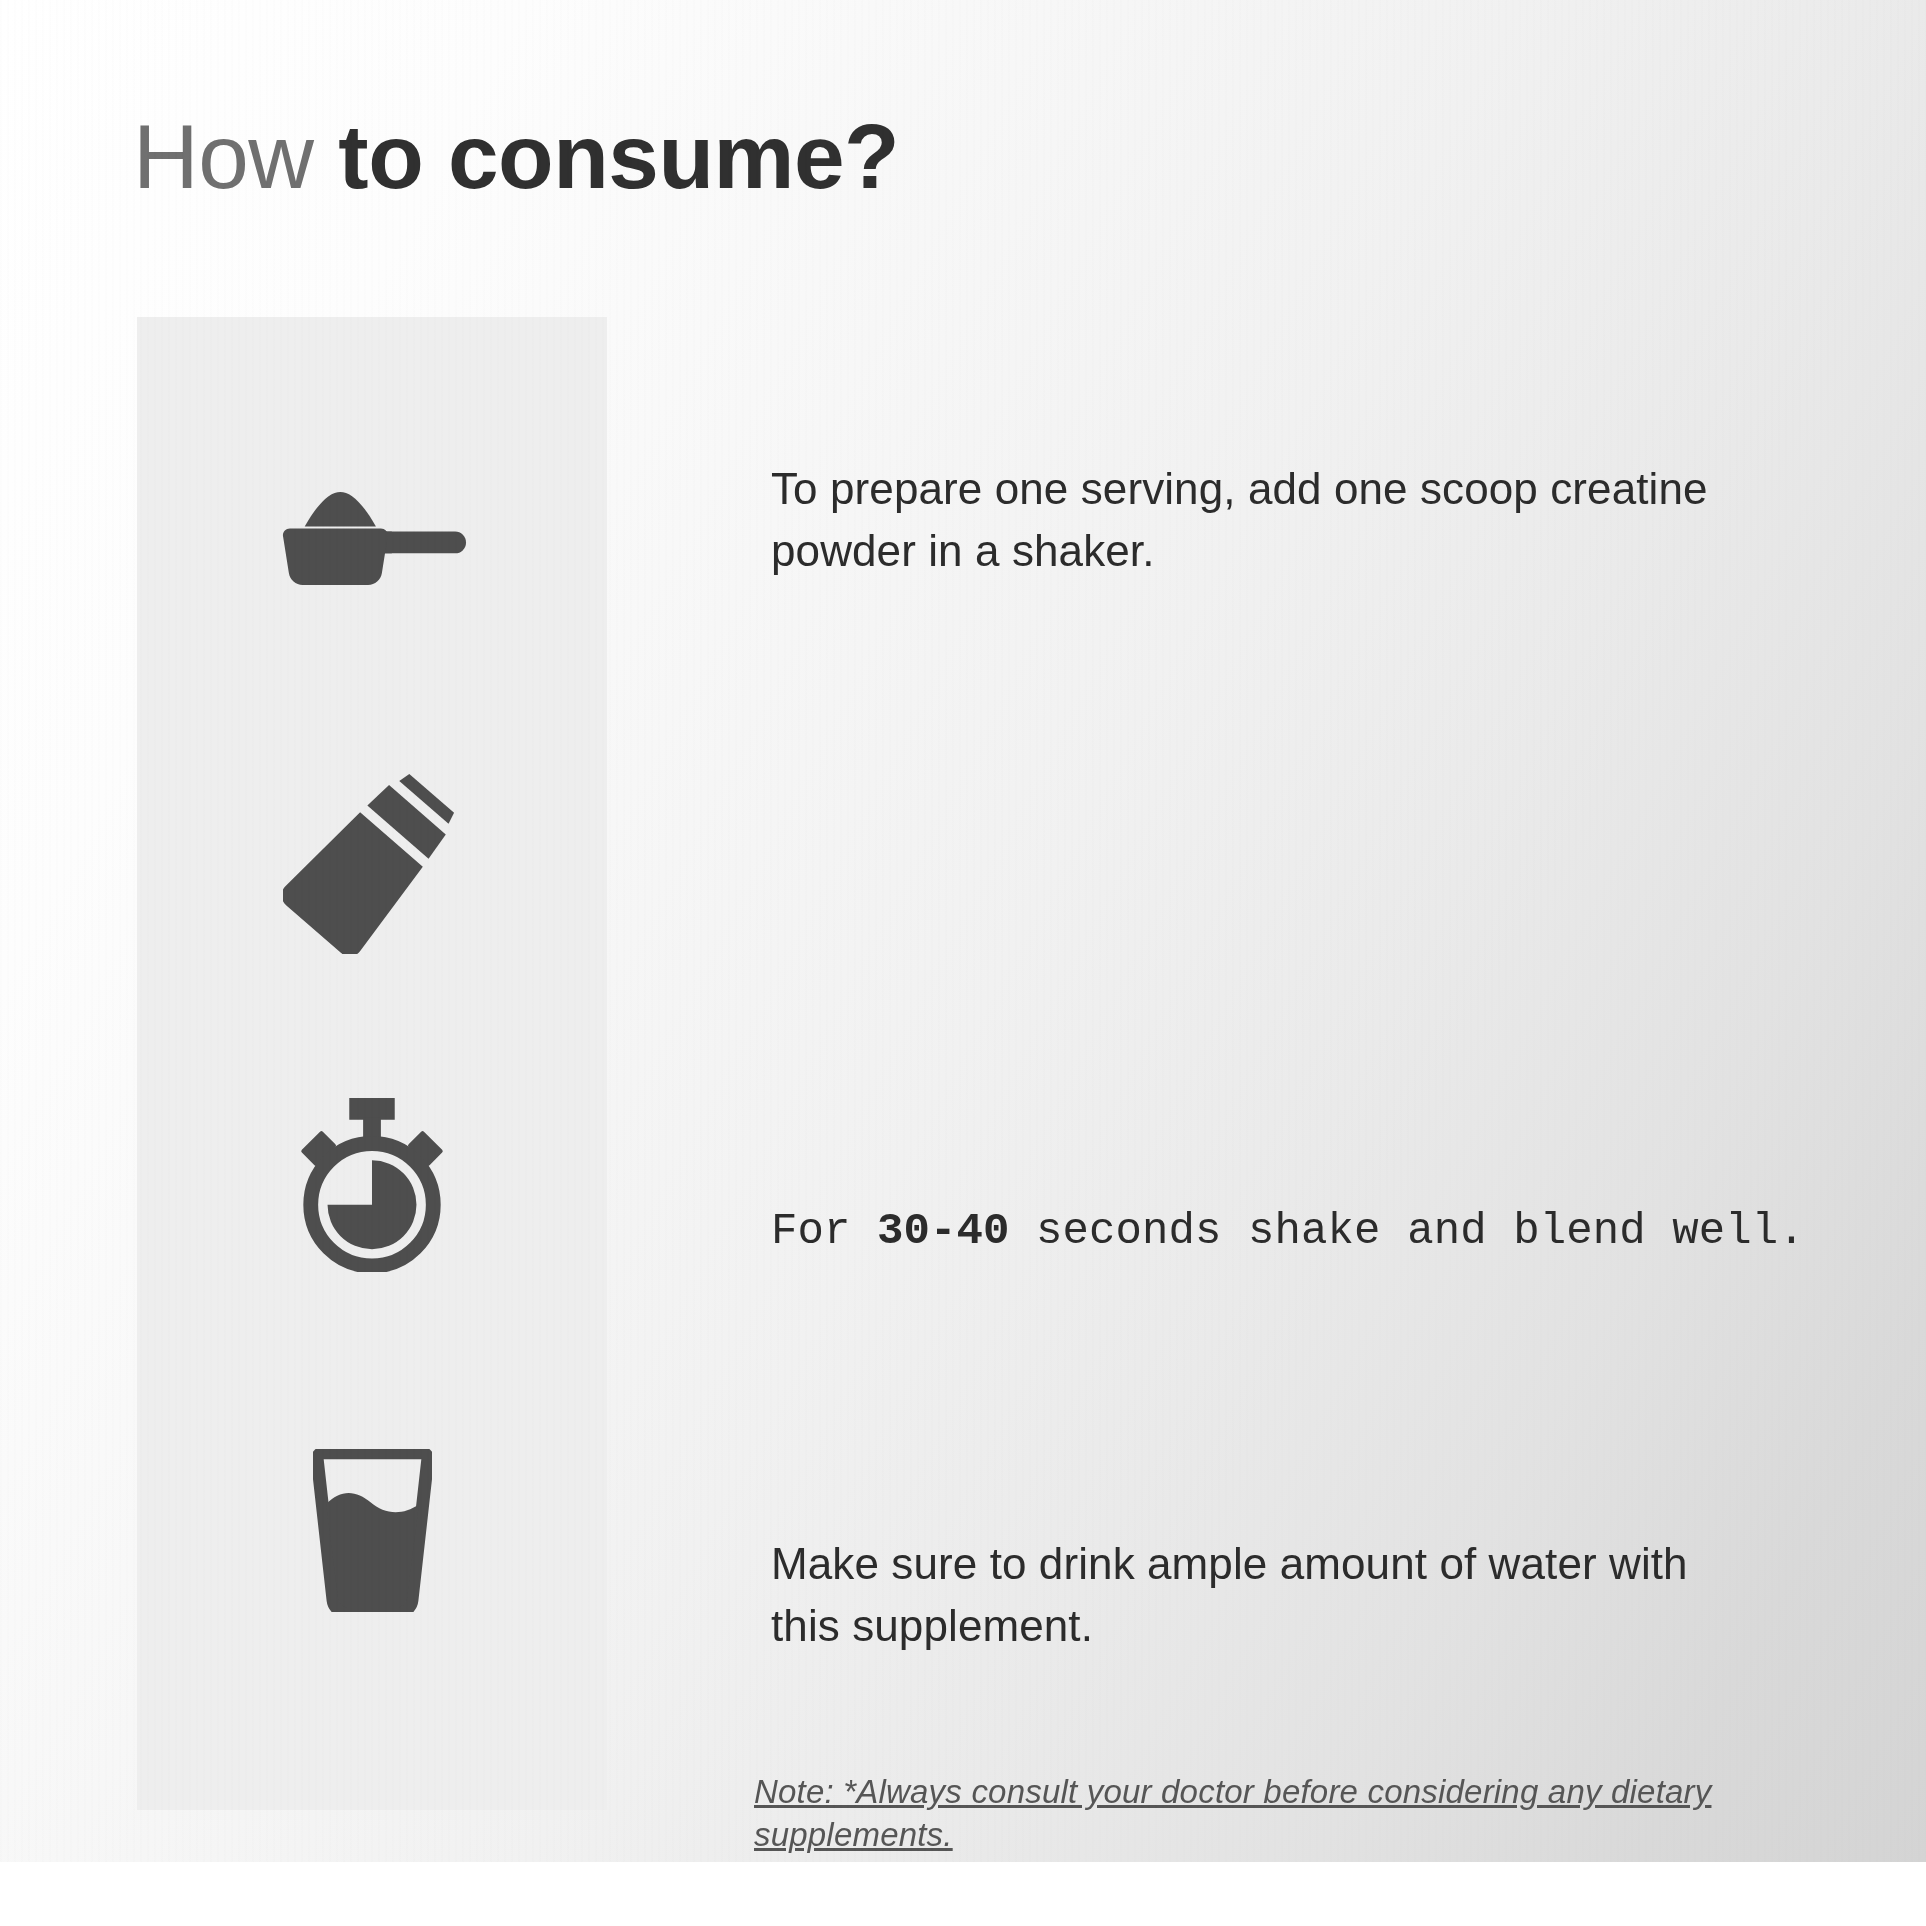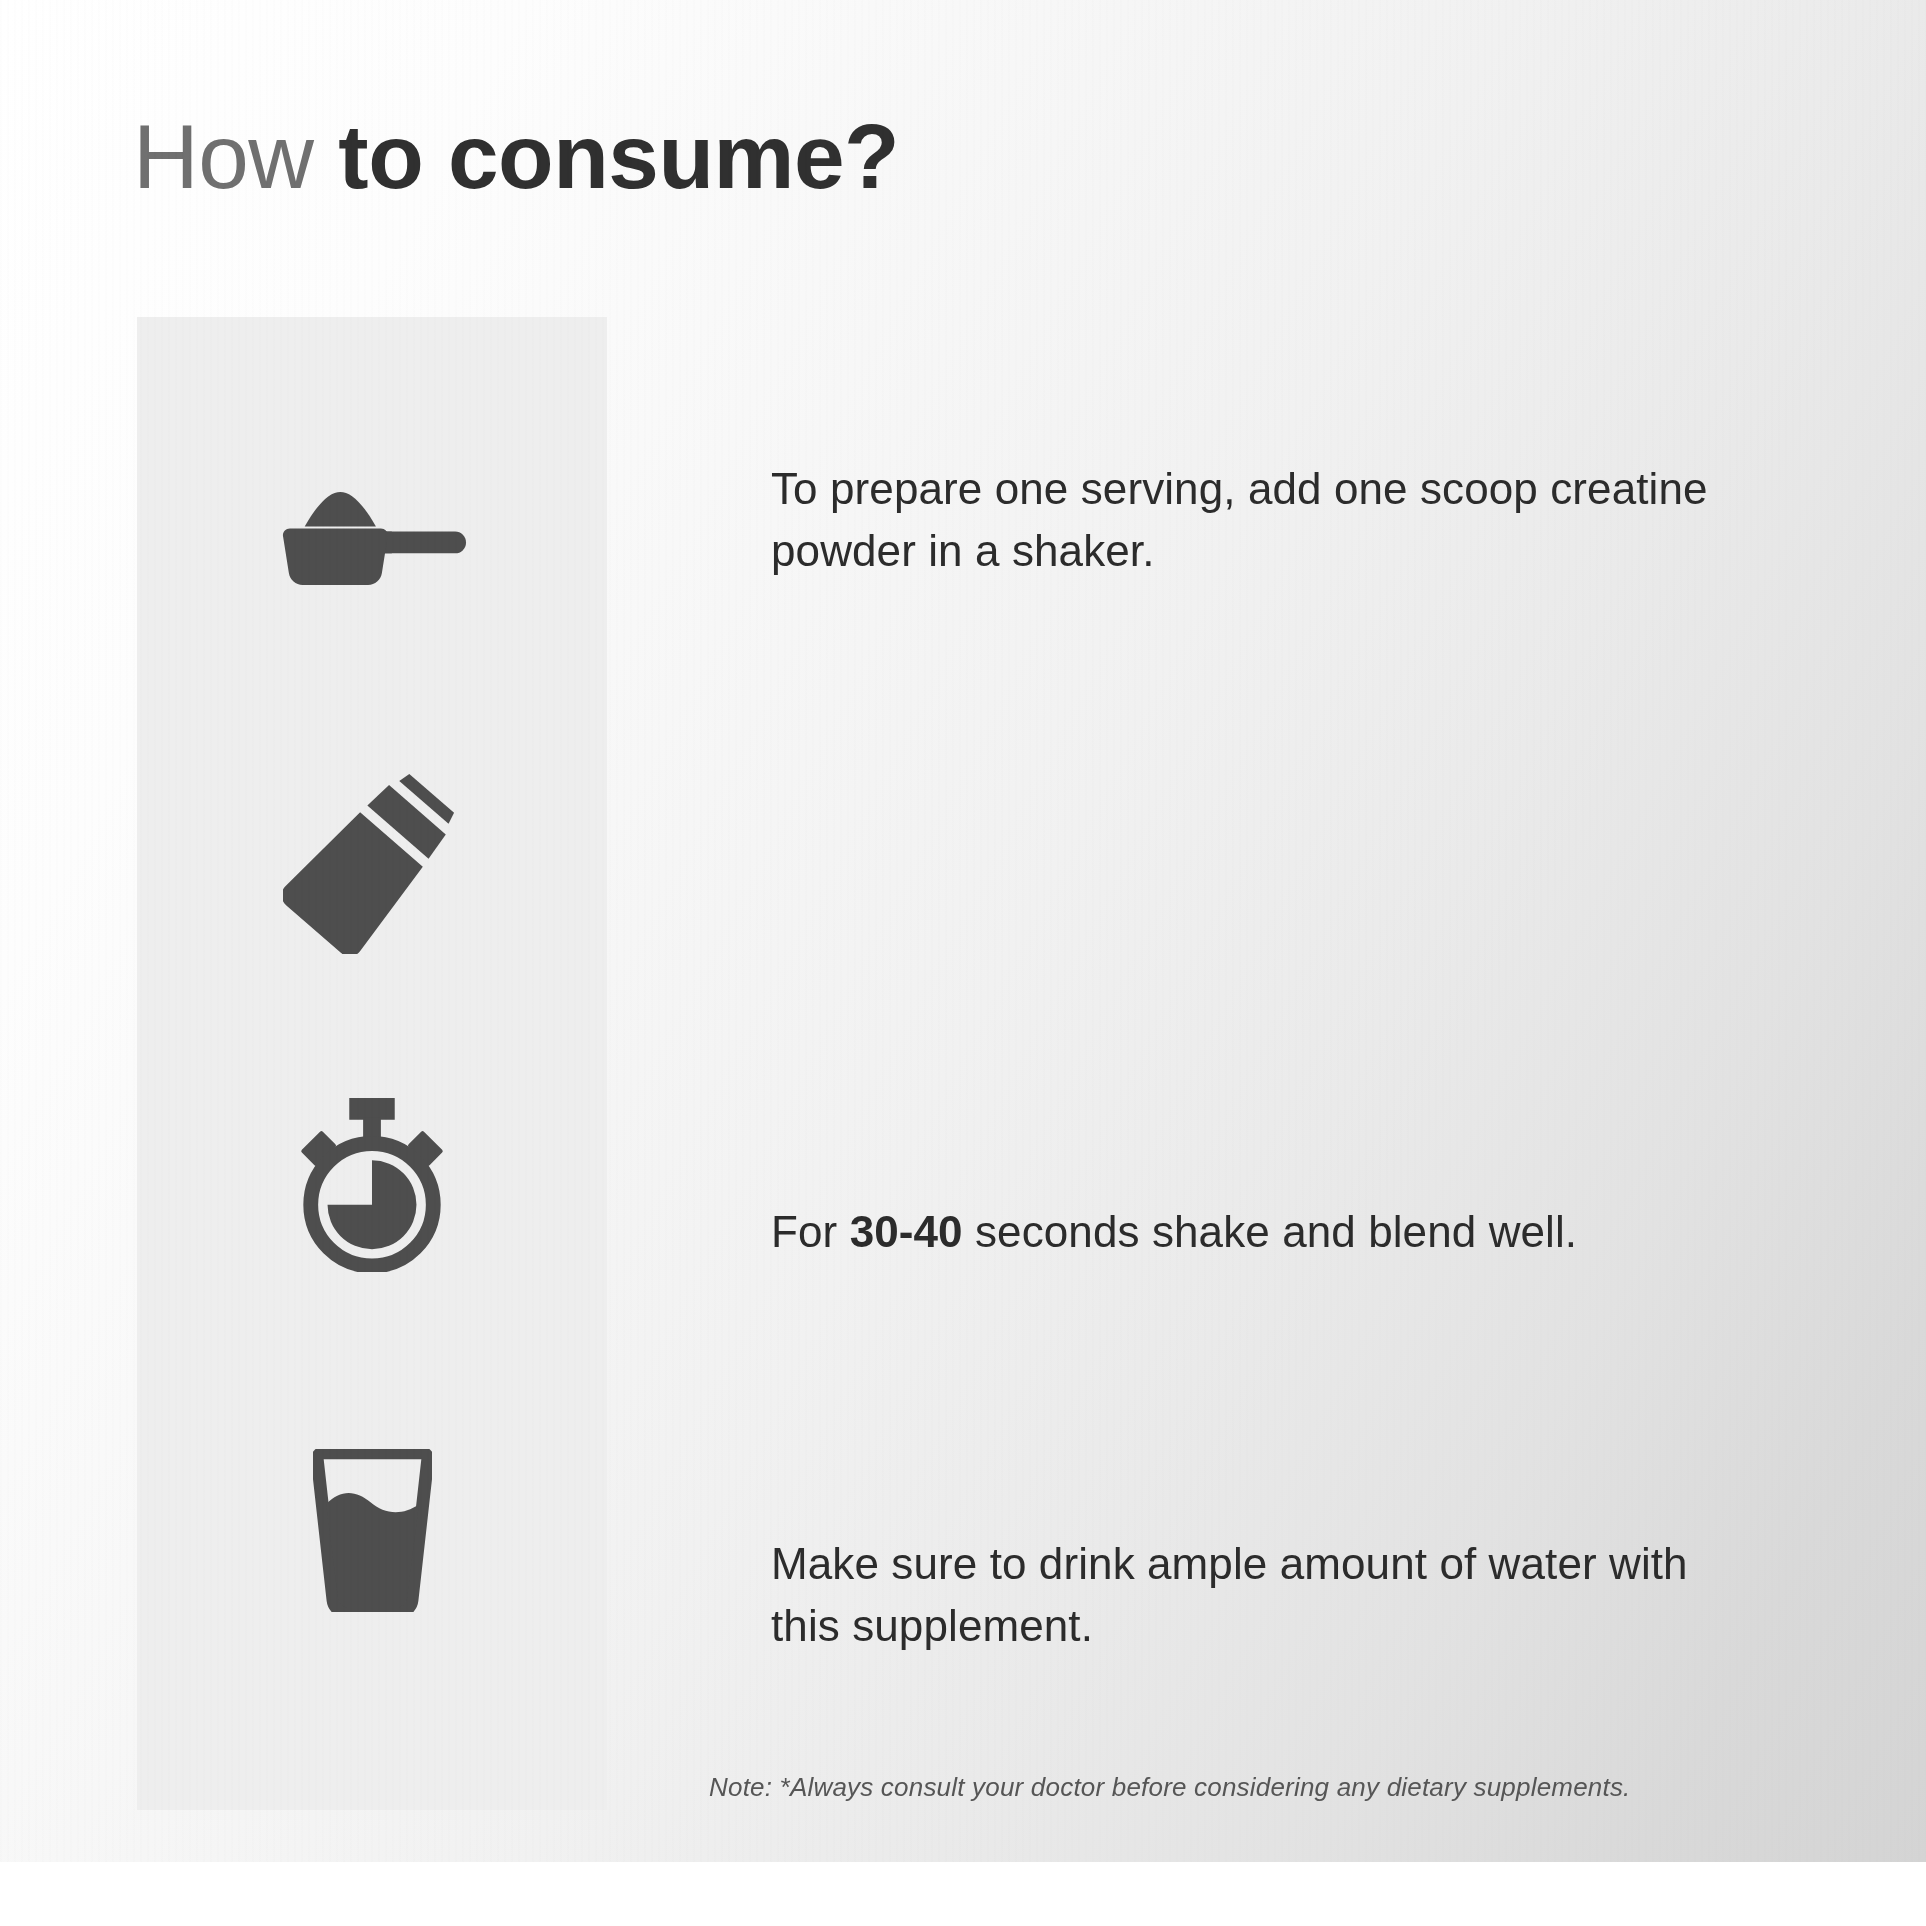--- a/index.html
+++ b/index.html
@@ -97,34 +97,35 @@
     font-size: 44px;
     line-height: 1.40;
     font-weight: 400;
     letter-spacing: 0.1px;
     margin-left: 28px;
   }
   .step-text .strong { font-weight: 700; }
 
   .text-1 { left: 743px; top: 458px;  width: 1049px; }
   .text-2 { left: 743px; top: 849px;  width: 1079px; }
-  .text-3 { left: 743px; top: 1201px; width: 1049px; }
+  .text-3 { left: 743px; top: 1201px; width: 1049px; font-family: Liberation Mono, monospace; }
   .text-4 { left: 743px; top: 1533px; width: 990px; }
 
   .note {
     position: absolute;
-    left: 709px;
+    left: 754px;
     top: 1771px;
     width: 1109px;
-    font-size: 26px;
+    font-size: 33px;
     font-style: italic;
     font-weight: 400;
     color: #555555;
     letter-spacing: 0.2px;
     line-height: 1.3;
+    text-decoration: underline;
   }
 </style>
 </head>
 <body>
 
 <div class="poster">
 
   <div class="title">
     <span class="light">How </span><span class="bold">to consume?</span>
   </div>

